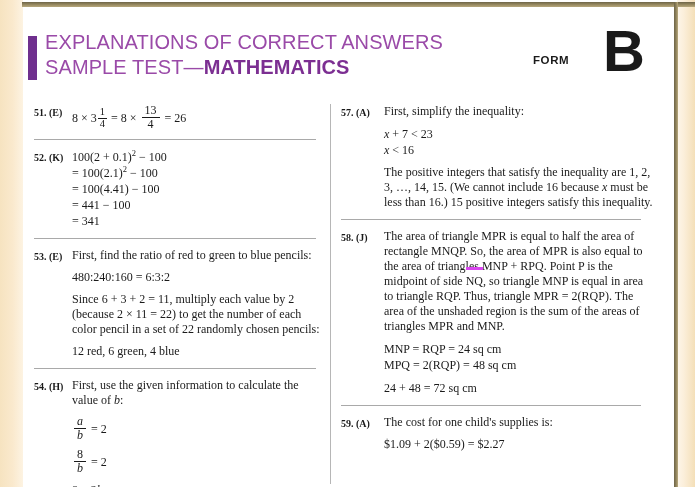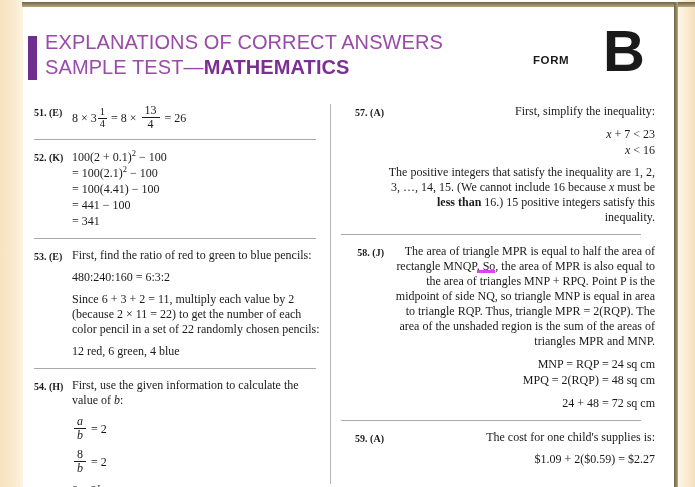--- a/index.html
+++ b/index.html
@@ -106,21 +106,21 @@
     left: 0; top: 104px;
     width: 695px; height: 383px;
   }
   .col {
     position: absolute;
     top: 0;
     height: 383px;
     overflow: hidden;
   }
   .col-left  { left: 34px;  width: 286px; }
-  .col-right { left: 341px; width: 314px; text-align: right; }
+  .col-right { left: 341px; width: 314px; }
   .col-rule {
     position: absolute;
     left: 330px; top: 0;
     width: 1px; height: 380px;
     background: #b6b6b6;
   }
 
   
   .entry {
     position: relative;
@@ -150,22 +150,22 @@
   }
   .para:last-child { margin-bottom: 0; }
   .mathline {
     margin: 0;
     line-height: 16px;
     white-space: nowrap;
   }
   .mathblock { margin: 0 0 7px 0; }
   .mathblock:last-child { margin-bottom: 0; }
   .it { font-style: italic; }
-  .bd { font-weight: bold; }
-  .seg { border-top: 3px solid #d946ef; padding-top: 16px; }
+  .bd { font-weight: normal; }
+  .seg { border-top: 3px solid #d946ef; padding-top: 4px; }
 
   
   .frac {
     display: inline-block;
     vertical-align: -0.42em;
     text-align: center;
     line-height: 1.02;
     font-size: 10.5px;
     margin: 0 1px;
   }

